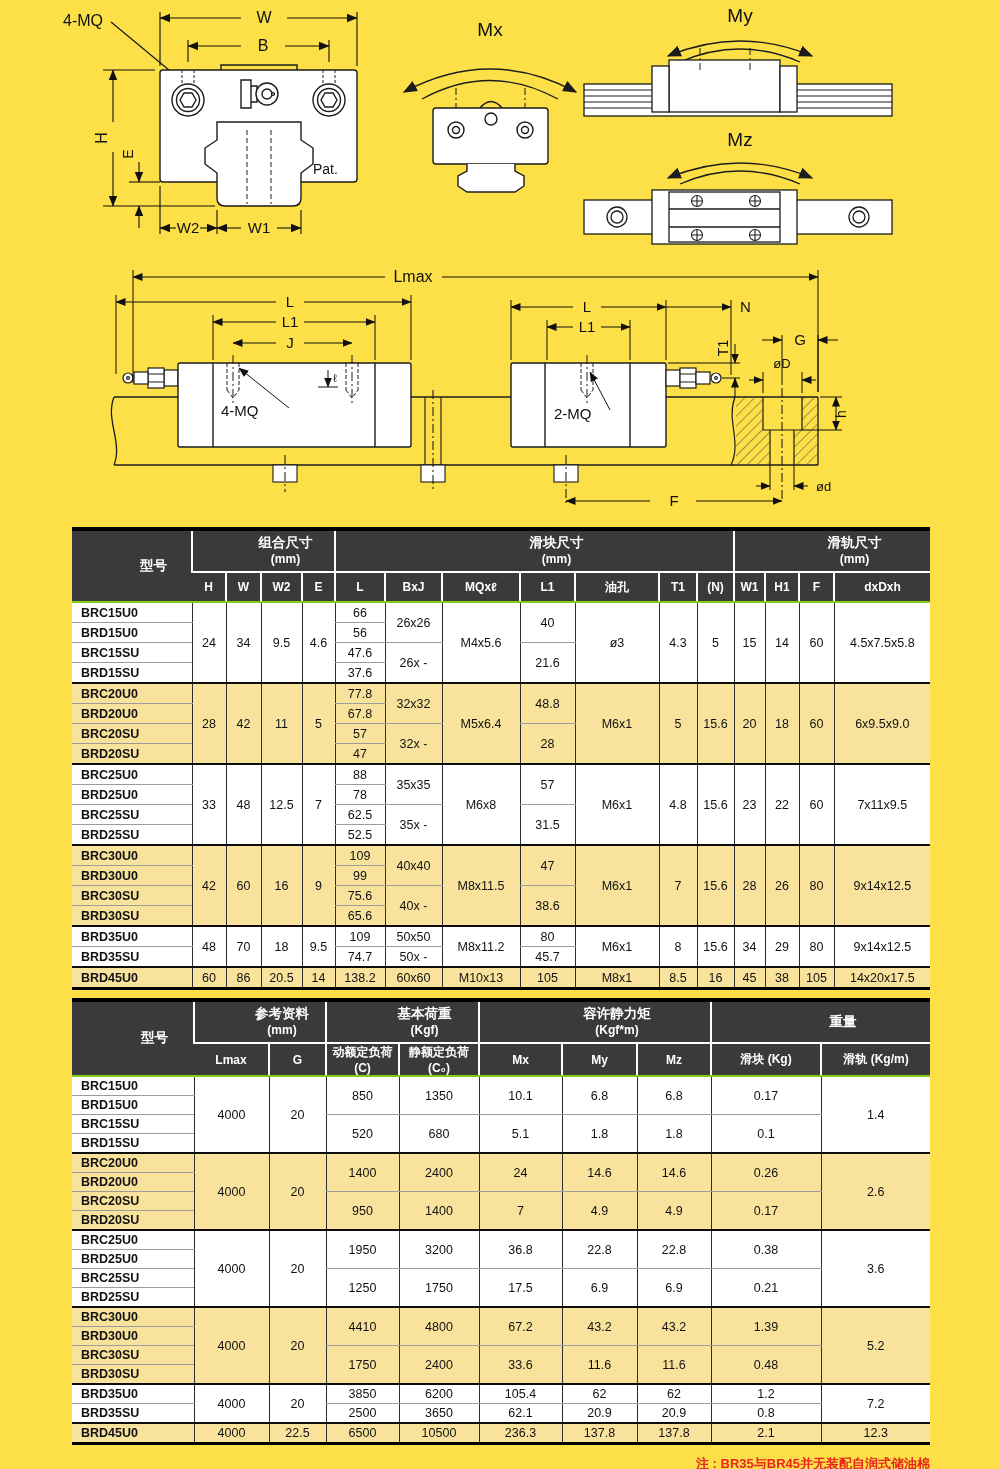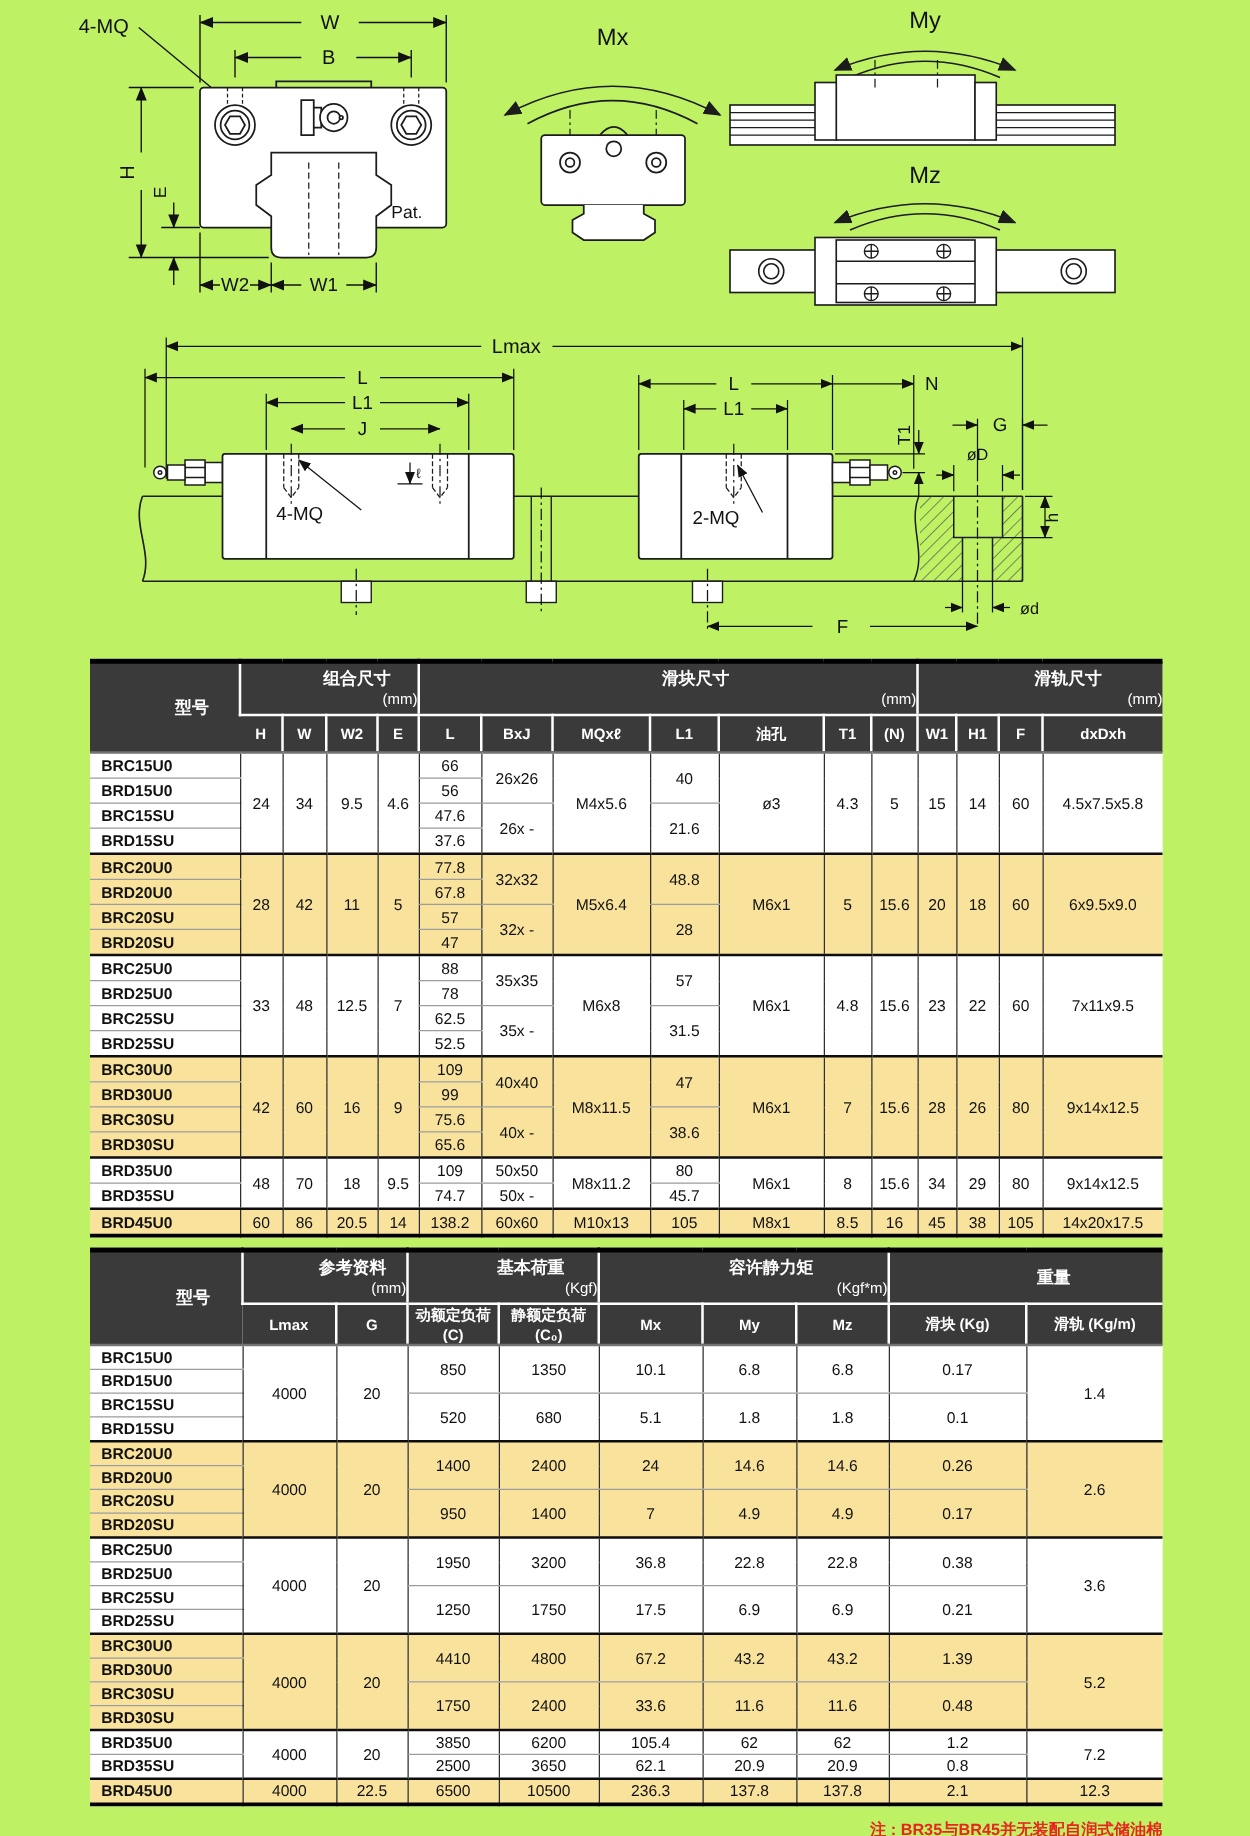--- a/index.html
+++ b/index.html
@@ -1,31 +1,31 @@
 <!DOCTYPE html>
 <html><head>
 <meta charset="utf-8">
 <style>
   html,body{margin:0;padding:0;background:#fff;}
-  .page{position:relative;width:1000px;height:1469px;background:#bef264;overflow:hidden;
+  .page{position:relative;width:1000px;height:1469px;background:#fde047;overflow:hidden;
         font-family:"Liberation Sans",sans-serif;color:#111;}
   .dwg{position:absolute;}
   svg text{font-family:"Liberation Sans",sans-serif;fill:#111;}
   
   table.spec{position:absolute;border-collapse:collapse;table-layout:fixed;background:#fff;
              border-top:4px solid #000;border-bottom:3px solid #000;}
   table.spec th{background:#3a3a3a;color:#fff;font-weight:bold;text-align:center;
                 border-left:2px solid #fff;border-bottom:2px solid #fff;padding:0;}
   table.spec th:first-child{border-left:none;}
   table.spec th.model-th{font-size:17px;}
   table.spec tr.gh th{height:40px;font-size:13.5px;line-height:1.25;padding-left:44px;}
-  table.spec tr.gh .unit{font-weight:normal;font-size:12px;text-align:right;}
+  table.spec tr.gh .unit{font-weight:bold;font-size:12px;}
   table.spec tr.sh th{height:28px;font-size:12px;}
   table.spec th.small{font-size:10.5px;}
-  table.spec th.bottom{border-bottom:2px solid #737373;}
+  table.spec th.bottom{border-bottom:2px solid #84cc16;}
   table.spec td{font-size:12.5px;text-align:center;padding:0;background:#fff;
                 border-left:1px solid #2e2e2e;border-bottom:1px solid #9c9c9c;}
   #table1 td{height:19px;}
   #table2 td{height:18px;}
   table.spec td.model{text-align:left;padding-left:9px;font-weight:bold;border-left:none;margin-top:28px;}
   table.spec td.gend{border-bottom:2px solid #0d0d0d;}
   table.spec tr.hl td{background:#f9e39c;}
   .note{position:absolute;font-size:13px;font-weight:bold;}
 </style>
 </head>

